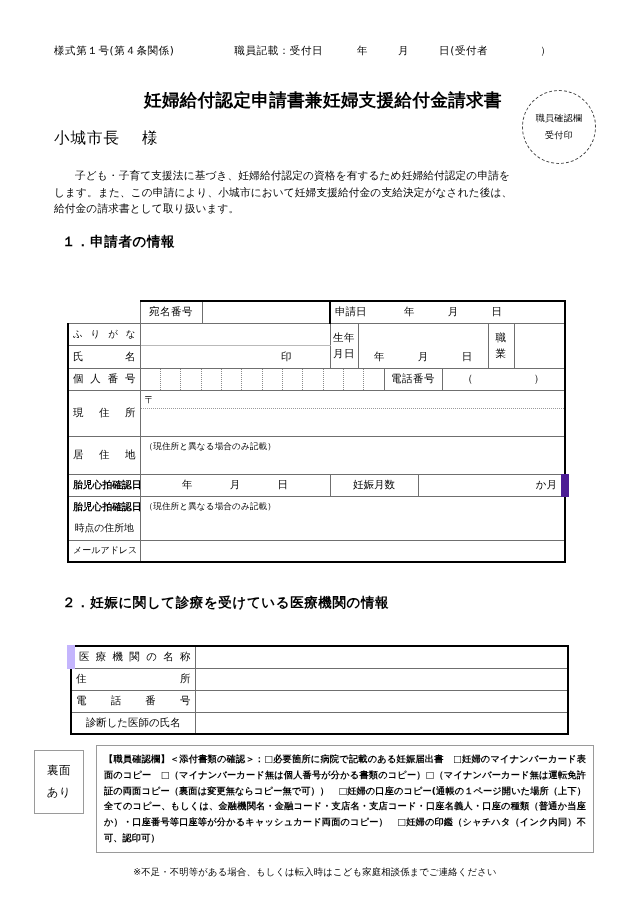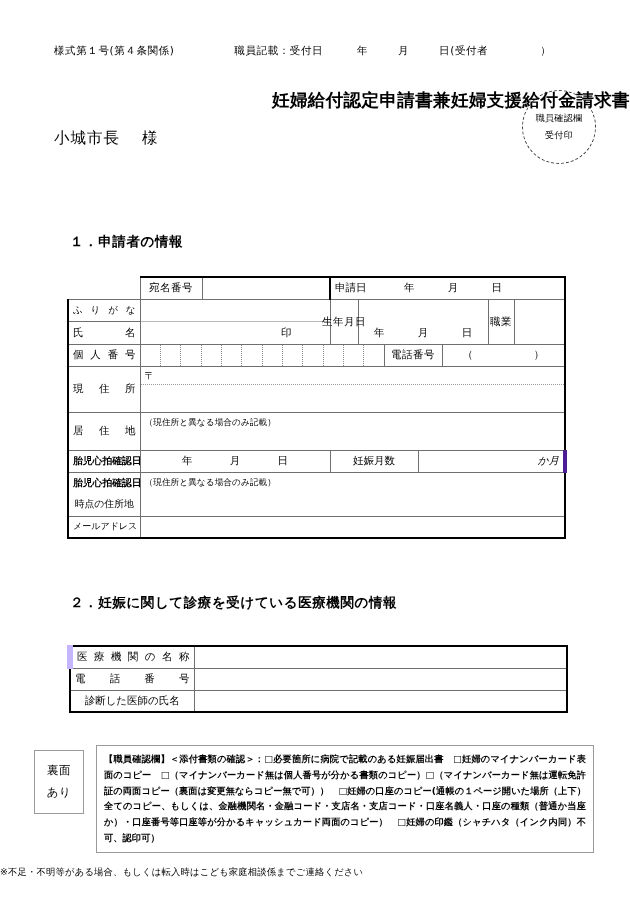--- a/index.html
+++ b/index.html
@@ -42,21 +42,21 @@
   .sp-b { display: inline-block; width: 22px; }
   .sp-c { display: inline-block; width: 22px; }
   .sp-d { display: inline-block; width: 44px; }
 
   
   .title {
     position: absolute;
     top: 88px;
     left: 0;
     width: 630px;
-    text-align: right;
+    text-align: center;
     font-size: 17.5px;
     font-weight: bold;
     letter-spacing: 0.4px;
     padding-left: 16px;
     box-sizing: border-box;
   }
 
   
   .stamp {
     position: absolute;
@@ -97,61 +97,60 @@
     text-align: justify;
   }
   .intro .indent { padding-left: 21px; display: inline; }
 
   
   .sec-head {
     position: absolute;
     font-size: 13.5px;
     font-weight: bold;
     letter-spacing: 0.6px;
-    margin-left: 8px;
   }
   #sec1-head { top: 233px; left: 62px; }
   #sec2-head { top: 594px; left: 62px; }
 
   
   table.form {
     border-collapse: collapse;
     table-layout: fixed;
     position: absolute;
     background: #fff;
   }
   table.form td {
     border: 1px solid #6f6f6f;
     font-size: 10.5px;
     padding: 0 4px;
     vertical-align: middle;
     height: 22px;
     box-sizing: border-box;
   }
 
-  #tbl1 { top: 276px; left: 67px; width: 497px; }
+  #tbl1 { top: 300px; left: 67px; width: 497px; }
   #tbl2 { top: 645px; left: 67px; width: 497px; }
 
   .lbl {
     text-align: center;
     letter-spacing: 0.5px;
     white-space: nowrap;
   }
   .lbl-spread {
     text-align: justify;
     text-align-last: justify;
     padding: 0 8px;
     white-space: nowrap;
   }
   .lbl-bold { font-weight: bold; }
   .center { text-align: center; }
   .right { text-align: right; }
   .vstack {
     display: flex;
-    flex-direction: row;
+    flex-direction: column;
     align-items: center;
     justify-content: center;
     line-height: 1.45;
   }
   .tight { letter-spacing: 0; }
 
   
   .ymd { white-space: nowrap; }
   .ymd .g1 { display: inline-block; width: 34px; }
   .ymd .g2 { display: inline-block; width: 30px; }
@@ -245,20 +244,21 @@
     font-weight: bold;
     line-height: 1.72;
     letter-spacing: 0.1px;
     text-align: justify;
   }
   .footnote {
     position: absolute;
     top: 866px;
     left: 0;
     width: 630px;
+    text-align: center;
     font-size: 9.3px;
     letter-spacing: 0.2px;
   }
 </style>
 </head>
 <body>
 
 <div class="page">
 
   <div class="hdr-row">
@@ -278,20 +278,25 @@
 
   <div class="stamp">
     <span>職員確認欄</span>
     <span>受付印</span>
   </div>
 
   <div class="addressee">
     <span>小城市長</span><span class="sama">様</span>
   </div>
 
+  <div class="intro">
+    <span class="indent">子ども・子育て支援法に基づき、妊婦給付認定の資格を有するため妊婦給付認定の申請を</span><br>
+    <span>します。また、この申請により、小城市において妊婦支援給付金の支給決定がなされた後は、</span><br>
+    <span>給付金の請求書として取り扱います。</span>
+  </div>
 
   <div class="sec-head" id="sec1-head">１．申請者の情報</div>
 
   <table class="form" id="tbl1">
     <colgroup>
       <col style="width:72px">
       <col style="width:62px">
       <col style="width:56px">
       <col style="width:46px">
       <col style="width:26px">
@@ -396,21 +401,21 @@
     </tr>
 
     <tr>
       <td class="lbl lbl-bold tight" style="border-left:2px solid #000;font-size:9.8px;">胎児心拍確認日</td>
       <td colspan="4" class="ymd center">
         <span>年</span>
         <span class="g1"></span><span>月</span>
         <span class="g1"></span><span>日</span>
       </td>
       <td colspan="3" class="center">妊娠月数</td>
-      <td colspan="4" class="right" style="border-right:4px solid #4c1d95;font-style:italic;">
+      <td colspan="4" class="right" style="border-right:8px solid #4c1d95;">
         <span>か月</span>
       </td>
     </tr>
 
     <tr>
       <td class="lbl lbl-bold tight" style="border-left:2px solid #000;border-bottom:none;font-size:9.8px;">胎児心拍確認日</td>
       <td colspan="11" rowspan="2" style="border-right:2px solid #000;vertical-align:top;padding-top:2px;height:44px;">
         <span class="note-small">（現住所と異なる場合のみ記載）</span>
       </td>
     </tr>
@@ -427,22 +432,26 @@
 
   <div class="sec-head" id="sec2-head">２．妊娠に関して診療を受けている医療機関の情報</div>
 
   <table class="form" id="tbl2">
     <colgroup>
       <col style="width:124px">
       <col style="width:373px">
     </colgroup>
     <tbody>
         <tr>
-      <td class="lbl-spread" style="border-left:6px solid #c4b5fd;border-top:2px solid #000;">医療機関の名称</td>
+      <td class="lbl-spread" style="border-left:8px solid #c4b5fd;border-top:2px solid #000;">医療機関の名称</td>
       <td style="border-right:2px solid #000;border-top:2px solid #000;"></td>
+    </tr>
+    <tr>
+      <td class="lbl-spread" style="border-left:2px solid #000;">住所</td>
+      <td style="border-right:2px solid #000;"></td>
     </tr>
     <tr>
       <td class="lbl-spread" style="border-left:2px solid #000;">電話番号</td>
       <td style="border-right:2px solid #000;"></td>
     </tr>
     <tr>
       <td class="lbl" style="border-left:2px solid #000;border-bottom:2px solid #000;letter-spacing:0;">診断した医師の氏名</td>
       <td style="border-right:2px solid #000;border-bottom:2px solid #000;"></td>
     </tr>
   </tbody>

